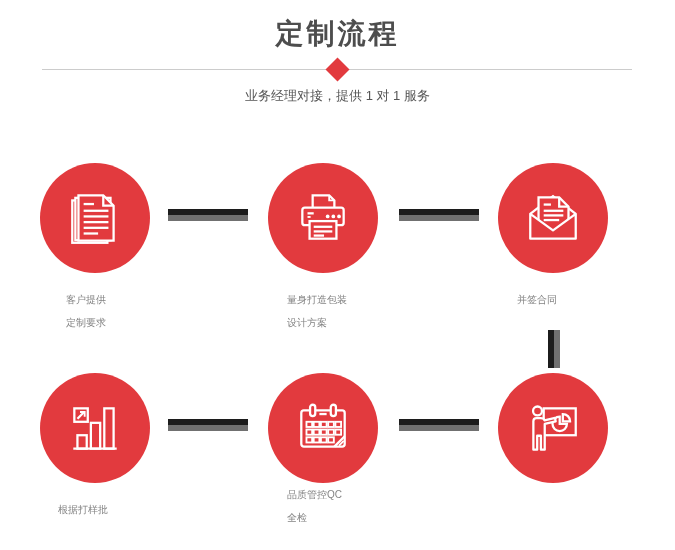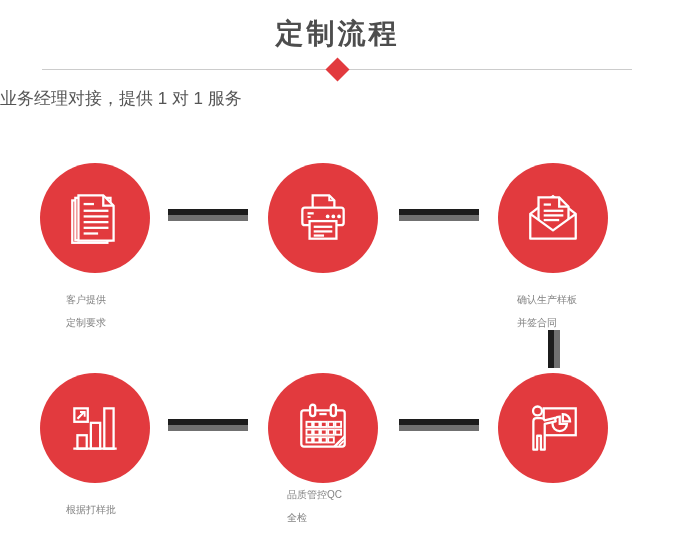--- a/index.html
+++ b/index.html
@@ -12,22 +12,22 @@
     --conn-gray:#707070;
   }
   *{box-sizing:border-box}
   body{margin:0;background:#ffffff;font-family:"Liberation Sans","DejaVu Sans",sans-serif;}
   .canvas{position:relative;width:675px;height:550px;background:#ffffff;overflow:hidden;}
   .page-title{position:absolute;top:15px;left:0;width:100%;text-align:center;
     font-size:28px;font-weight:bold;color:var(--title);letter-spacing:3px;}
   .divider{position:absolute;top:69px;left:42px;width:590px;height:1px;background:var(--divider);}
   .diamond{position:absolute;top:61px;left:329px;width:17px;height:17px;
     background:var(--accent);transform:rotate(45deg);}
-  .subtitle{position:absolute;top:87px;left:0;width:100%;text-align:left;
-    font-size:17px;color:var(--subtitle);}
+  .subtitle{position:absolute;top:87px;left:0;width:100%;text-align:center;
+    font-size:13px;color:var(--subtitle);}
   .circle{position:absolute;width:110px;height:110px;border-radius:50%;
     background:var(--accent);display:flex;align-items:center;justify-content:center;}
   .label{position:absolute;font-size:10px;line-height:23px;color:var(--label);}
   .hconn{position:absolute;width:80px;height:12px;}
   .hconn .dark{height:6px;background:var(--conn-dark);}
   .hconn .gray{height:6px;background:var(--conn-gray);}
   .vconn{position:absolute;width:12px;height:38px;display:flex;}
   .vconn .dark{width:6px;background:var(--conn-dark);}
   .vconn .gray{width:6px;background:var(--conn-gray);}
   svg{display:block}
@@ -178,25 +178,28 @@
   </div>
   <div class="hconn" style="left:399px;top:419px">
     <div class="dark"></div>
       <div class="gray"></div>
   </div>
 
   <div class="label" style="left:66px;top:288px">
     <div>客户提供</div>
     <div>定制要求</div>
   </div>
+  <div class="label" style="left:287px;top:288px">
+    <div>量身打造包装</div>
+    <div>设计方案</div>
+  </div>
   <div class="label" style="left:517px;top:288px">
-    <div>确认生产样板</div>
     <div>并签合同</div>
   </div>
-  <div class="label" style="left:66px;top:498px">
+  <div class="label" style="left:58px;top:498px">
     <div>根据打样批</div>
   </div>
   <div class="label" style="left:287px;top:483px">
     <div>品质管控QC</div>
     <div>全检</div>
   </div>
 
 </div>
 
 </body></html>

